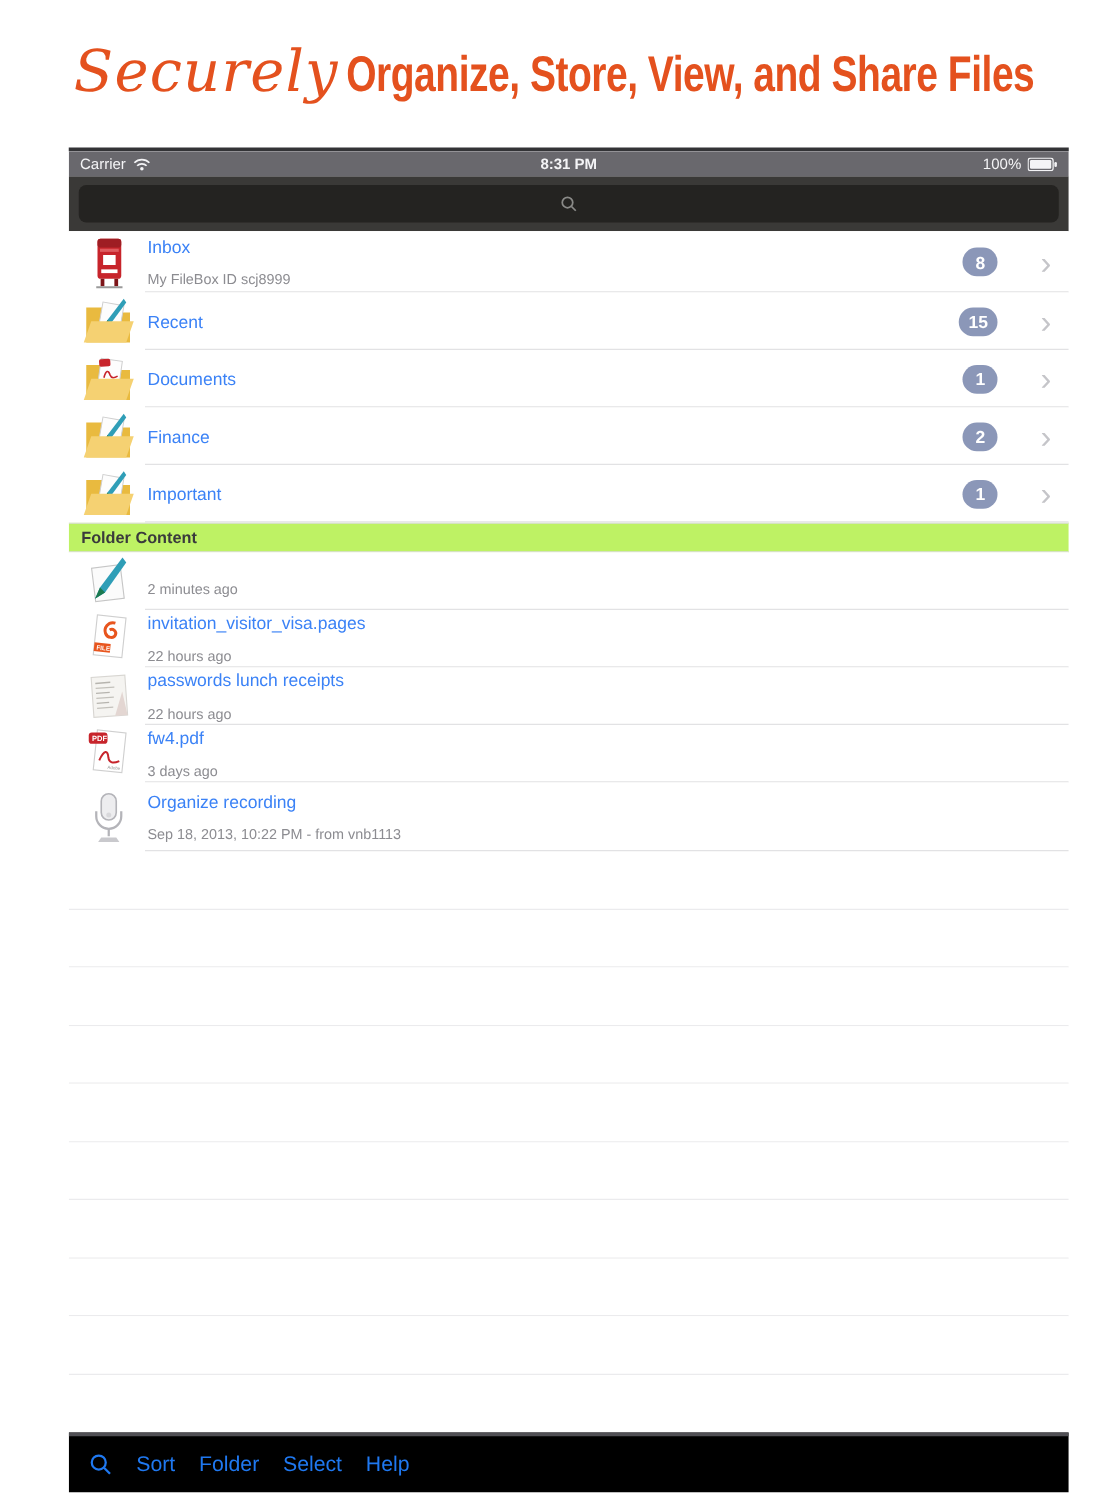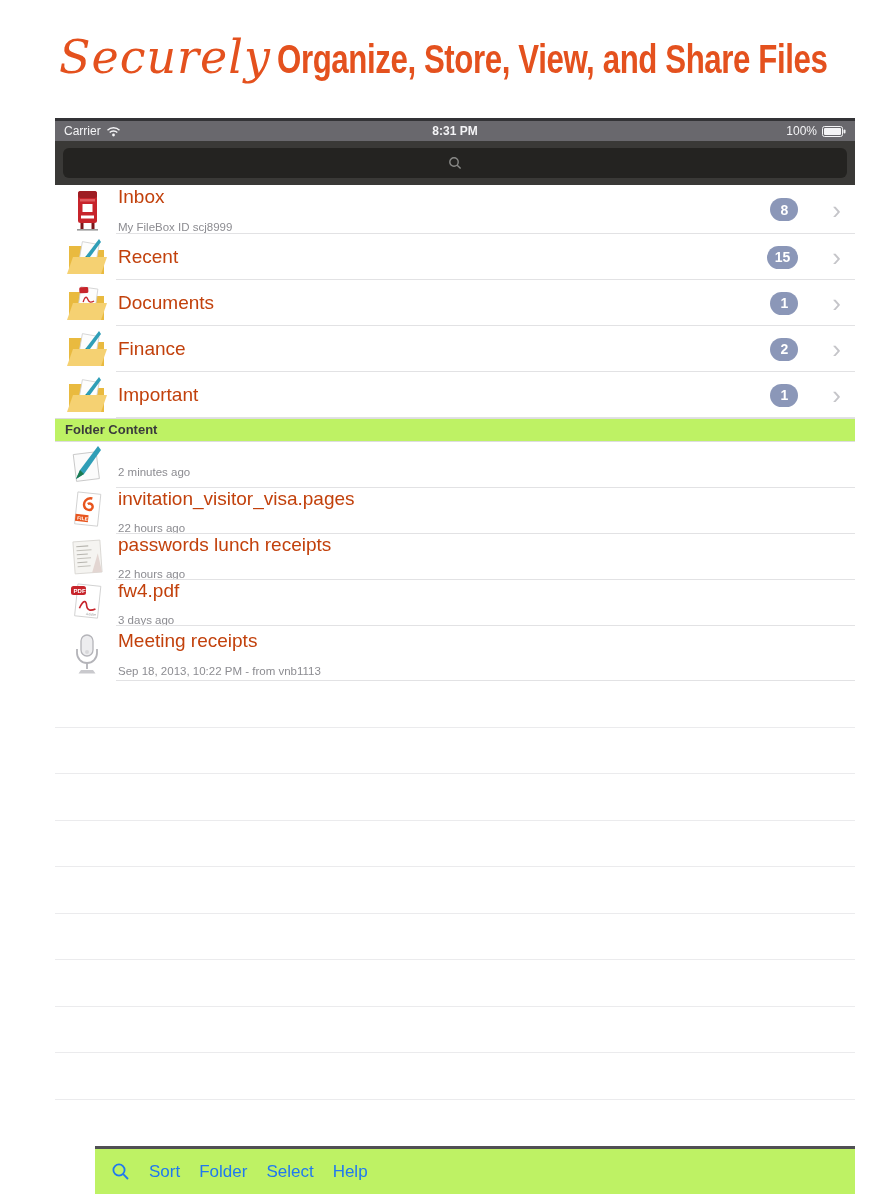--- a/index.html
+++ b/index.html
@@ -37,40 +37,40 @@
                  display:flex; align-items:center; justify-content:center; }
 
   
   .list { background:#fff; }
   .row { display:flex; align-items:center; position:relative; padding-left:9px; background:#fff; }
   .row::after { content:""; position:absolute; left:61px; right:0; bottom:0;
                 height:1px; background:#e2e2e4; }
   .row.h49 { height:49px; } .row.h46 { height:46px; } .row.h55 { height:55px; }
   .ric { width:46px; display:flex; justify-content:center; align-items:center; flex:none; }
   .rtext { flex:1; padding-left:8px; min-width:0; }
-  .title { font-size:19px; color:#c2410c; line-height:1.15; white-space:nowrap; }
+  .title { font-size:14px; color:#3b82f6; line-height:1.15; white-space:nowrap; }
   .sub { font-size:11.5px; color:#8c8c91; margin-top:13px; white-space:nowrap; }
   .badge { background:#8b97b8; color:#fff; border-radius:12px; height:23px; min-width:28px;
            padding:0 8px; display:flex; align-items:center; justify-content:center;
            font-size:14px; font-weight:700; margin-right:34px; flex:none; }
   .chev { color:#c5c5c9; font-size:26px; line-height:20px; margin-right:14px;
           flex:none; font-weight:400; }
 
   
   .secheader { height:24px; background:#bef264; border-top:1px solid #dddde0;
                border-bottom:1px solid #dddde0; font-size:13px; font-weight:700;
                color:#3a3a3c; line-height:22px; padding-left:10px; }
 
   
   .empty-row { height:46.5px; border-bottom:1px solid #ebebed; background:#fff; }
 
   
   .toolbar { position:absolute; left:0; bottom:0; width:100%; height:48px;
-             background:#bef264; border-top:3px solid #504f54;
-             display:flex; align-items:center; gap:19px; padding-left:16px;margin-left:40px; }
+             background:#000000; border-top:3px solid #504f54;
+             display:flex; align-items:center; gap:19px; padding-left:16px; }
   .tb-item { color:#1f78f0; font-size:17px; }
   .tb-search { display:flex; align-items:center; }
 </style>
 </head>
 <body>
 
 <div class="headline">
   <span class="script">Securely</span><span class="rest">Organize, Store, View, and Share Files</span>
 </div>
 
@@ -287,21 +287,21 @@
       <div class="ric">
         <svg width="36" height="46" viewBox="0 0 36 46">
           <rect x="12" y="4" width="12" height="21" rx="6" fill="#ededef" stroke="#b4b4b9" stroke-width="1.3"></rect>
           <circle cx="18" cy="21" r="2" fill="#d8d8db"></circle>
           <path d="M8 18 v4 a10 10 0 0 0 20 0 v-4" stroke="#b4b4b9" stroke-width="1.8" fill="none"></path>
           <line x1="18" y1="32" x2="18" y2="38" stroke="#b4b4b9" stroke-width="1.8"></line>
           <path d="M12 39 h12 l2.5 3.5 h-17 z" fill="#c9c9cd"></path>
         </svg>
       </div>
       <div class="rtext">
-        <div class="title">Meeting receipts</div>
+        <div class="title">Organize recording</div>
         <div class="sub">Sep 18, 2013, 10:22 PM - from  vnb1113</div>
       </div>
     </div>
   </div>
 
   <div>
     <div class="empty-row"></div>
     <div class="empty-row"></div>
     <div class="empty-row"></div>
     <div class="empty-row"></div>

